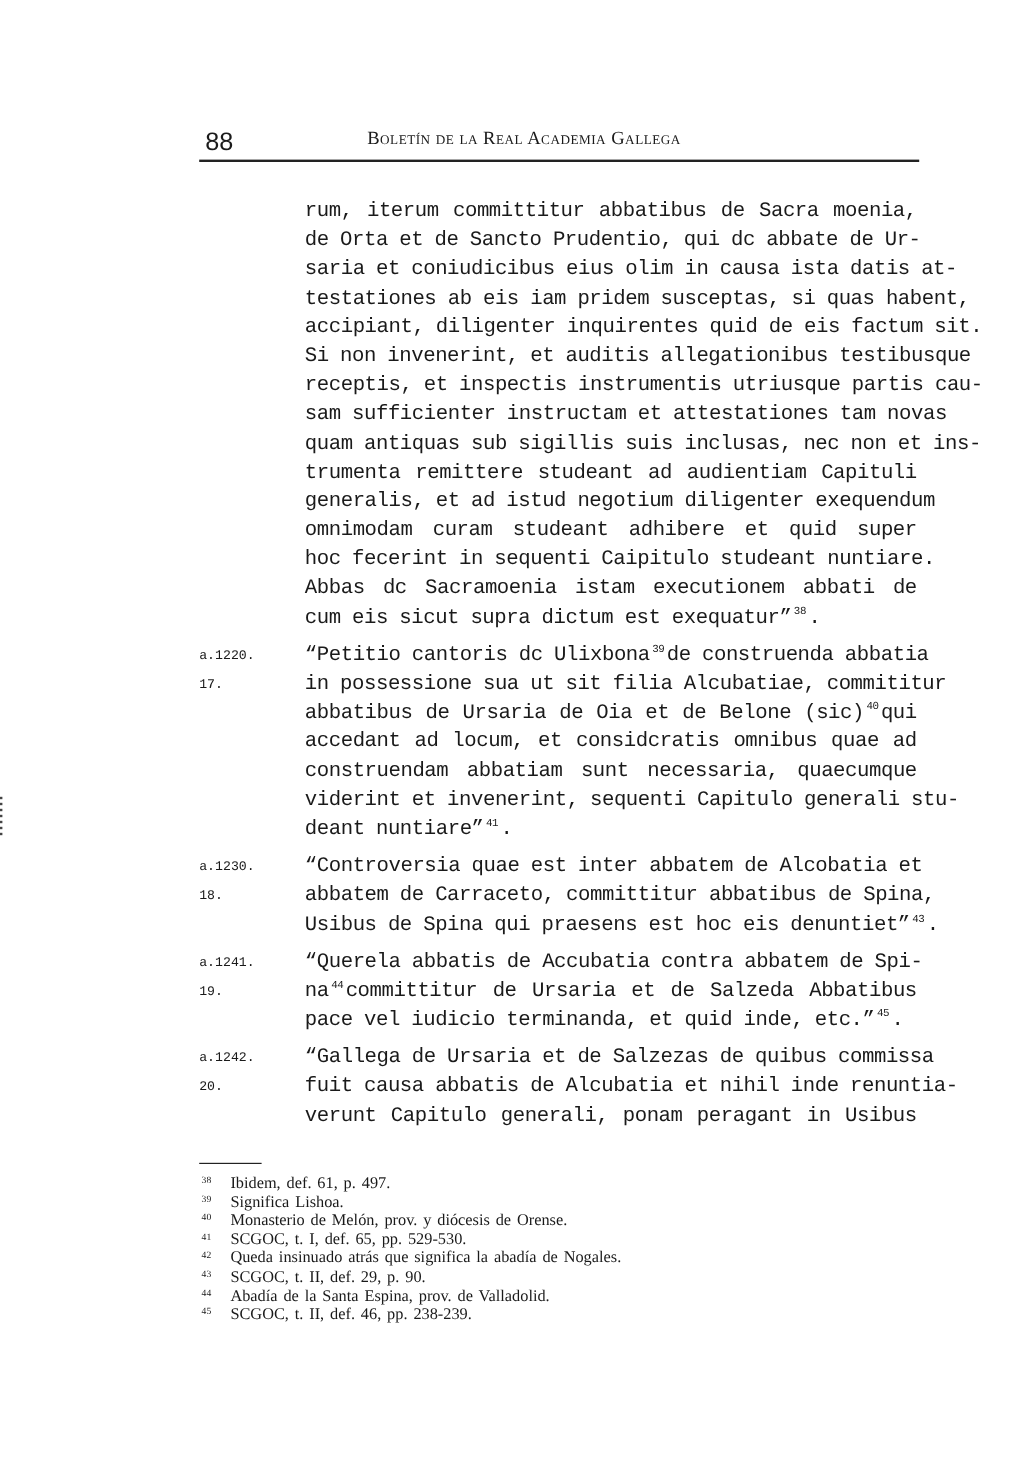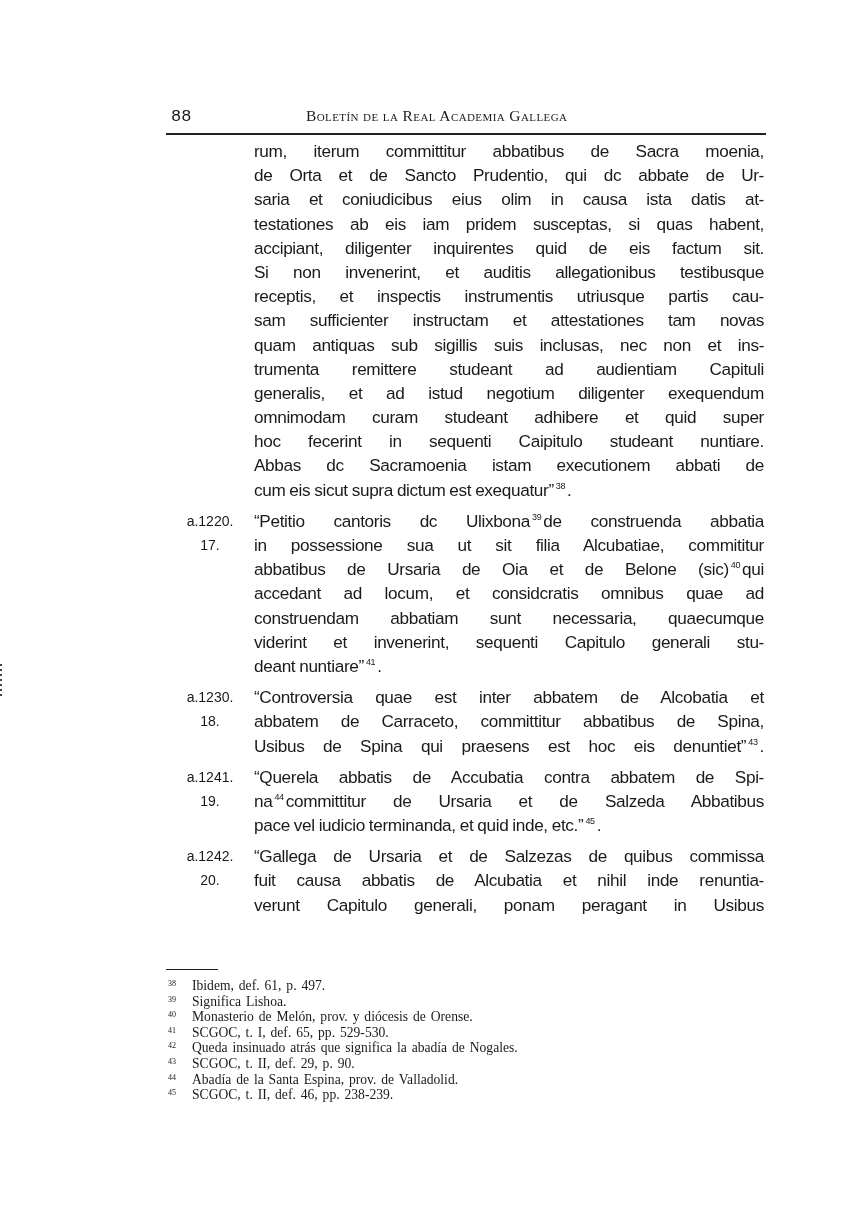--- a/index.html
+++ b/index.html
@@ -26,22 +26,22 @@
       position: absolute;
       left: 166px;
       top: 106px;
       width: 600px;
       height: 22px;
     }
     .page-number {
       position: absolute;
       left: 5px;
       top: 1px;
-      font-size: 17px;
-      font-family: Liberation Mono, monospace;
+      font-size: 21px;
+      font-family: Liberation Sans, sans-serif;
     }
     .journal-title {
       position: absolute;
       left: 140px;
       top: 1px;
       font-size: 14px;
       font-family: "Liberation Serif", serif;
       font-variant: small-caps;
       letter-spacing: 0.4px;
       font-size: 15.5px;
@@ -50,37 +50,37 @@
       position: absolute;
       left: 166px;
       top: 133px;
       width: 600px;
       height: 0;
       border-top: 2px solid #222;
     }
     .body-text {
       position: absolute;
       left: 166px;
-      top: 139px;
+      top: 165px;
       width: 600px;
-      font-family: Liberation Sans, sans-serif;
+      font-family: Liberation Mono, monospace;
       font-size: 17.2px;
       line-height: 24.2px;
     }
     .line {
       display: flex;
       height: 24.2px;
       white-space: nowrap;
     }
     .margin-label {
       width: 88px;
-      text-align: center;
+      text-align: left;
       padding-right: 0;
       flex: none;
-      font-size: 14px;
+      font-size: 11px;
     }
     .text-col {
       margin-left: 0;
       position: absolute;
       left: 88px;
       width: 510px;
       text-align: justify;
       text-align-last: justify;
       white-space: nowrap;
       letter-spacing: -0.35px;

